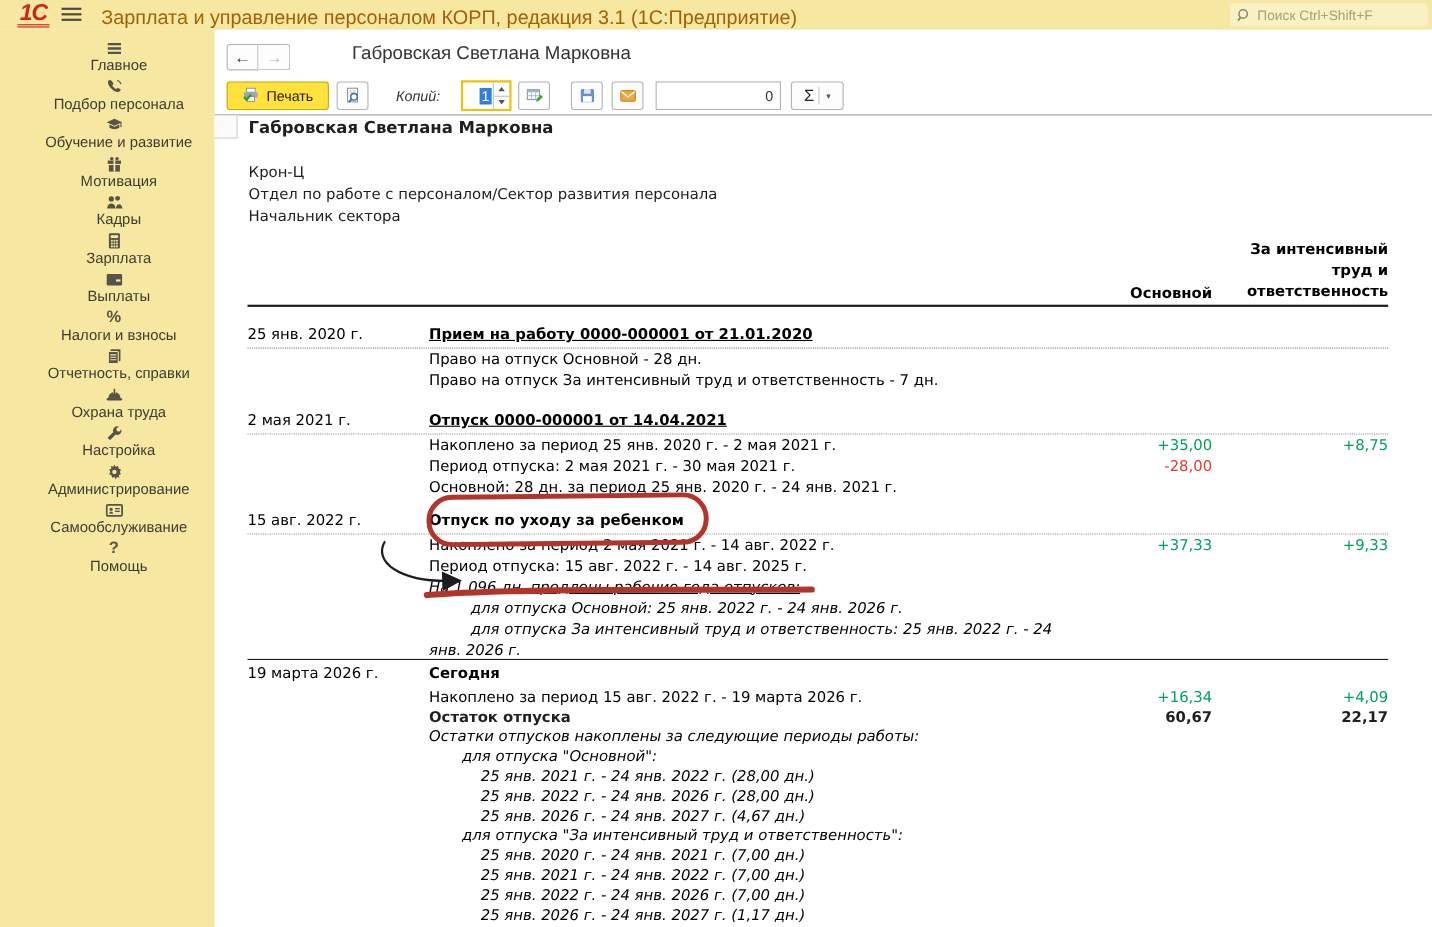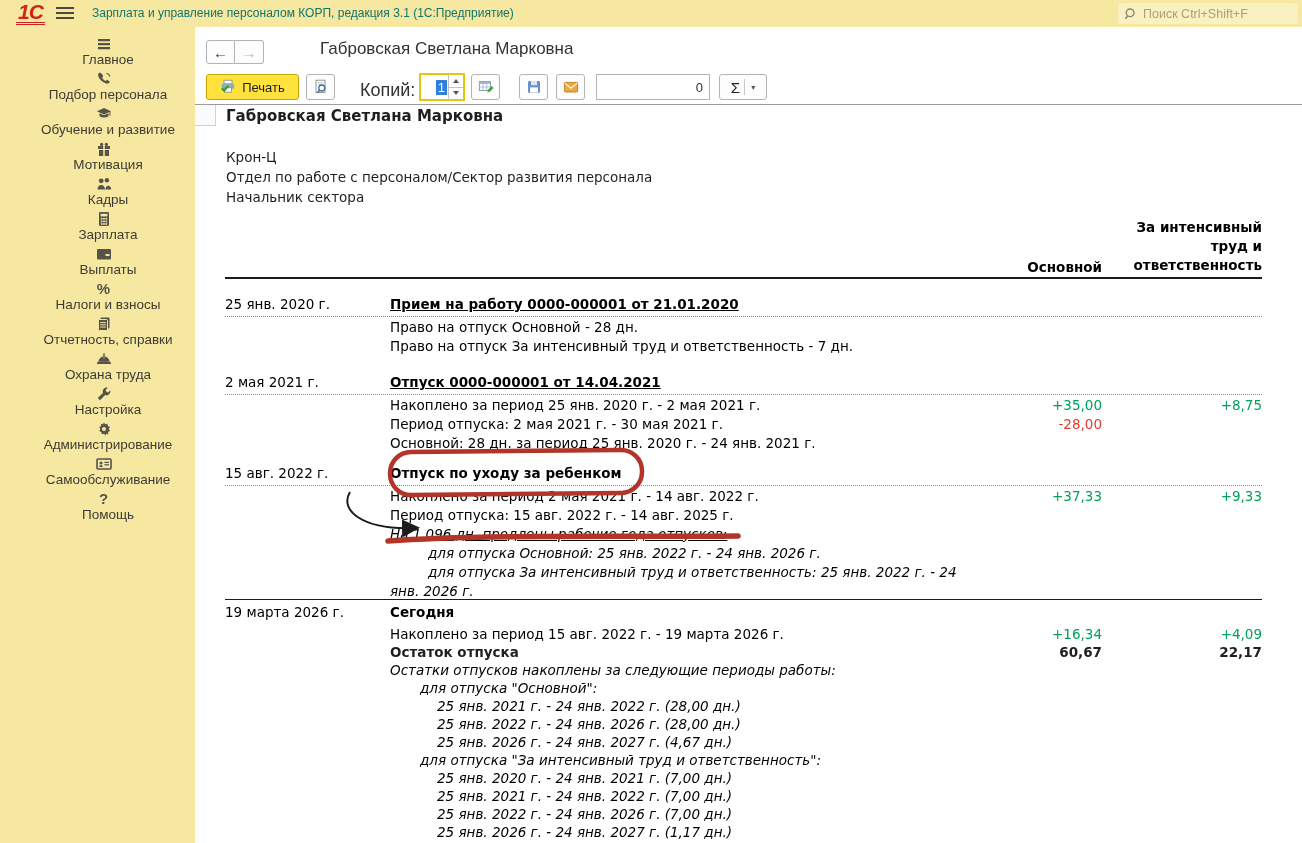--- a/index.html
+++ b/index.html
@@ -6,21 +6,21 @@
   html,body { width:1302px; height:843px; overflow:hidden; background:#fff;
     font-family:"Liberation Sans", sans-serif; }
   #page { position:relative; width:1302px; height:843px; background:#fff; }
 
   
   .topbar { position:absolute; left:0; top:0; width:1302px; height:27px; background:#f6e7a1; }
   .logo1c { position:absolute; left:16px; top:2px; font-size:21px; font-weight:bold; font-style:italic;
     color:#d0231c; letter-spacing:-1px; border-bottom:3px double #d0231c; line-height:20px; padding:0 2px; }
   .tb-burger { position:absolute; left:56px; top:7px; width:18px; height:13px; cursor:pointer; }
   .tb-burger span { display:block; height:2px; background:#4c4a40; margin-bottom:3px; }
-  .tb-title { position:absolute; left:92px; top:6px; font-size:12px; color:#0f766e; }
+  .tb-title { position:absolute; left:92px; top:6px; font-size:18px; color:#a16207; }
   .searchbox { position:absolute; left:1118px; top:3px; width:180px; height:21px; background:#faf1c2;
     border-radius:3px; display:flex; align-items:center; padding:0 6px; }
   .searchbox svg { flex:0 0 auto; margin-right:5px; }
   .searchbox input { border:none; outline:none; background:transparent; font-size:12.5px; color:#15803d;
     width:140px; font-family:"Liberation Sans",sans-serif; }
   .searchbox input::placeholder { color:#a99f78; }
 
   
   .sidebar { position:absolute; left:0; top:27px; width:195px; height:816px; background:#f6e7a1; padding-top:8px; }
   .sb-item { height:35px; display:flex; align-items:center; padding-left:21px; cursor:pointer;flex-direction:column; }
@@ -37,21 +37,21 @@
   .navbtn.back { border-radius:3px 0 0 3px; color:#3b3b3b; }
   .navbtn.fwd  { border-radius:0 3px 3px 0; border-left:none; color:#b5b5b5; }
   .wintitle { position:absolute; left:320px; top:39px; font-size:17px; color:#333; }
 
   .btn { position:absolute; top:74px; height:26px; background:#fdfdfd; border:1px solid #b3b3b3;
     border-radius:3px; display:flex; align-items:center; justify-content:center; cursor:pointer; }
   .btn svg { width:16px; height:16px; }
   .btn-print { left:206px; width:93px; background:#ffe23e; border:1px solid #c7a600; font-size:13px;
     color:#1e1e1e; gap:6px; }
   .btn-preview { left:306px; width:29px; }
-  .lbl-copies { position:absolute; left:360px; top:80px; font-size:18px; color:#333; }
+  .lbl-copies { position:absolute; left:360px; top:80px; font-size:13px; color:#333;font-style:italic; }
   .spinner { position:absolute; left:419px; top:73px; width:46px; height:28px; border:2px solid #e7c50a;
     background:#fff; display:flex; }
   .spin-val { flex:1; display:flex; align-items:center; justify-content:flex-end; font-size:13px; padding-right:1px; }
   .spin-val span { background:#2f7fdc; color:#fff; padding:0 2px; }
   .spin-arrows { width:15px; border-left:1px solid #c2c2c2; display:flex; flex-direction:column; }
   .spin-up,.spin-down { flex:1; display:flex; align-items:center; justify-content:center; cursor:pointer; }
   .spin-up { border-bottom:1px solid #c2c2c2; }
   .tri-up { width:0;height:0;border-left:3px solid transparent;border-right:3px solid transparent;border-bottom:4px solid #555; }
   .tri-down { width:0;height:0;border-left:3px solid transparent;border-right:3px solid transparent;border-top:4px solid #555; }
   .btn-edit { left:471px; width:29px; }

